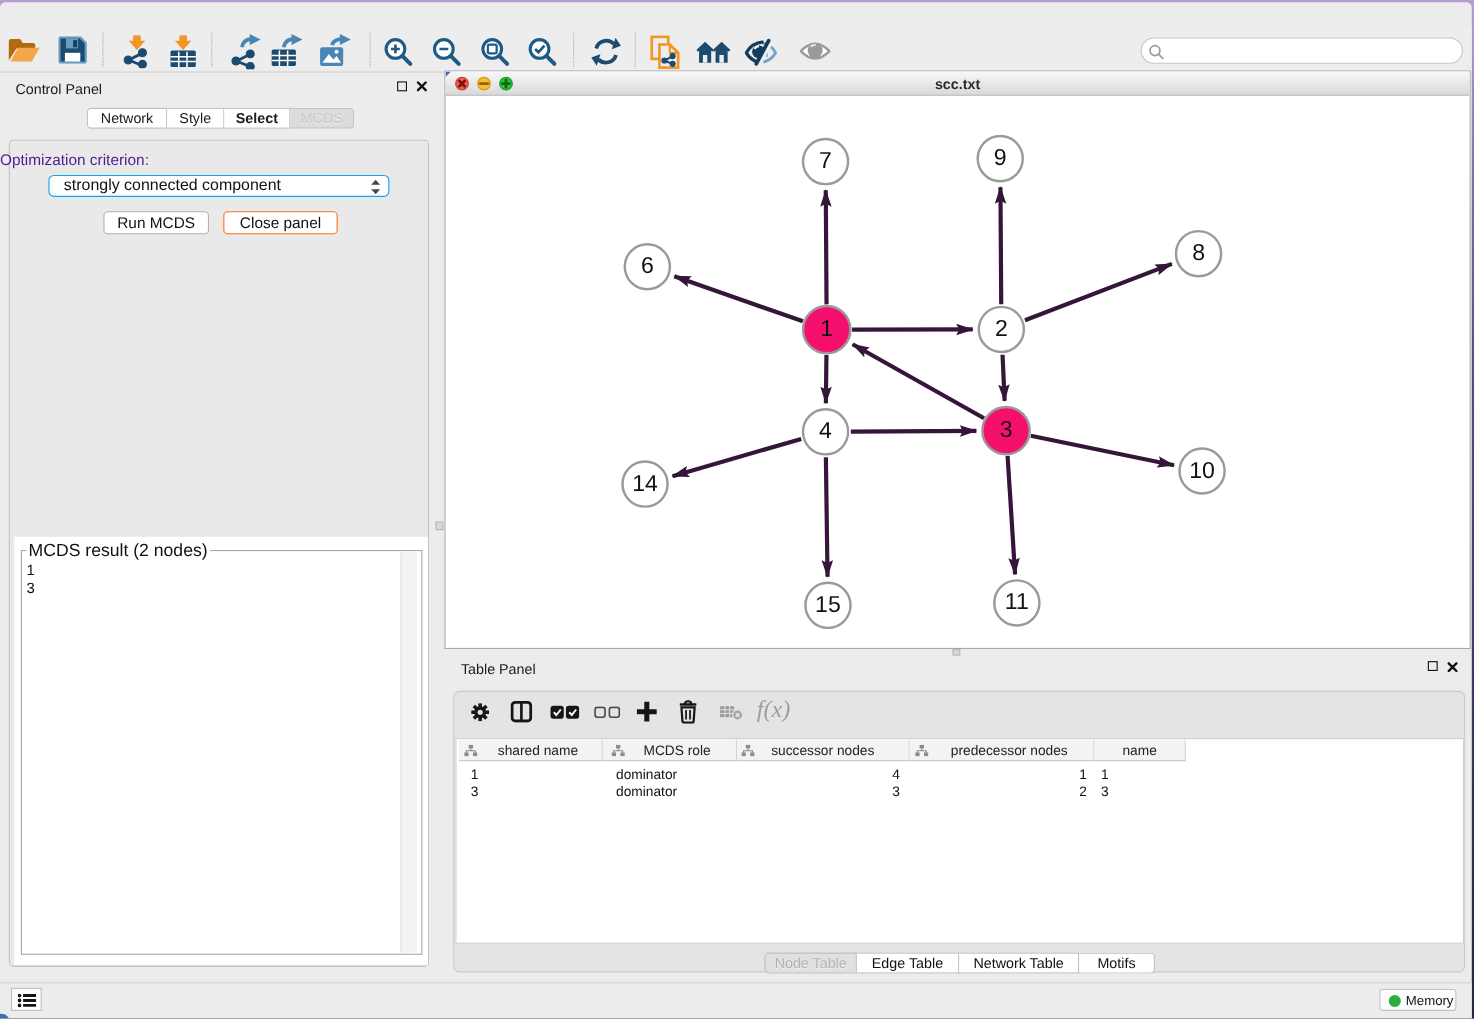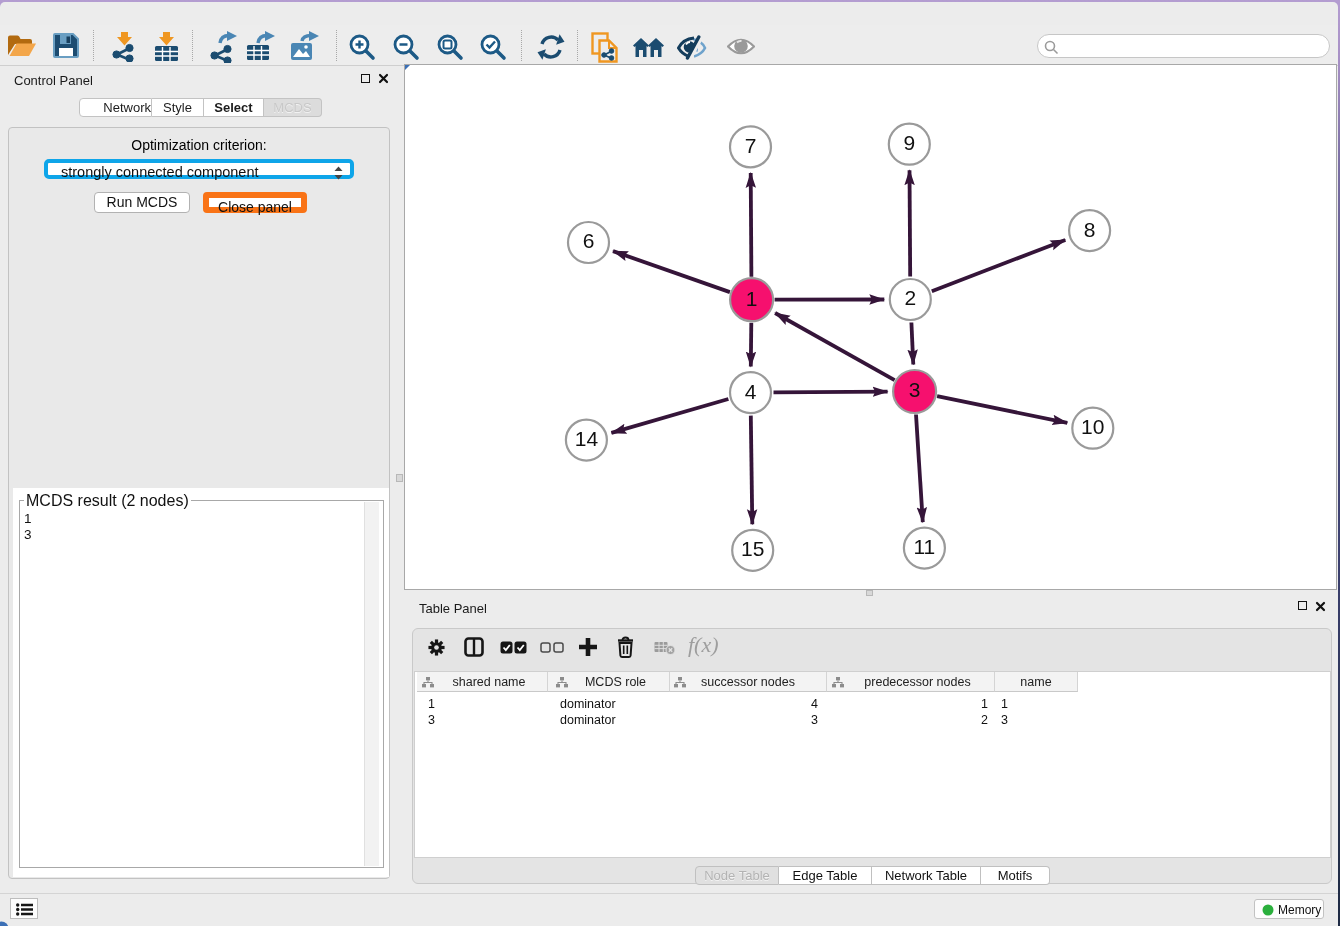--- a/index.html
+++ b/index.html
@@ -172,44 +172,55 @@
     </div>
   </div>
   <div id="cp-title">Control Panel</div>
 
   <div class="abs" style="left:361px;top:72px;width:9px;height:9px;border:1.5px solid #111;"></div>
   <svg class="abs" style="left:378px;top:71px;" width="11" height="11" viewBox="0 0 11 11">
       <path d="M2 2 L9 9 M9 2 L2 9" stroke="#111" stroke-width="2.2" stroke-linecap="round"></path>
     </svg>
   <div id="cp-content"></div>
 
-  <div class="tab" style="left:79px;width:73px;border-radius:4px 0 0 4px;text-align:right;">Network</div>
+  <div class="tab" style="left:79px;width:73px;border-radius:4px 0 0 4px;">Network</div>
   <div class="tab" style="left:152px;width:52px;border-left:none;">Style</div>
   <div class="tab" style="left:204px;width:60px;border-left:none;font-weight:bold;">Select</div>
   <div class="tab" style="left:264px;width:58px;border-left:none;border-radius:0 4px 4px 0;background:#dcdcdc;color:#c8c8c8;text-shadow:0 1px 0 #f2f2f2;">MCDS</div>
 
-  <div class="abs" style="left:0;top:135px;width:398px;text-align:center;font-size:14px;color:#000000;">Optimization criterion:</div>
-  <div class="abs" style="left:44px;top:157px;width:310px;height:20px;background:#fff;border:4px solid #0ea5e9;border-radius:5px;">
+  <div class="abs" style="left:0;top:135px;width:398px;text-align:left;font-size:14px;color:#4c1d95;">Optimization criterion:</div>
+  <div class="abs" style="left:44px;top:157px;width:310px;height:20px;background:#fff;border:1px solid #0ea5e9;border-radius:5px;">
     <div class="abs" style="left:13px;top:1px;font-size:14.5px;color:#111;">strongly connected component</div>
     <svg class="abs" style="right:6px;top:3px;" width="11" height="14" viewBox="0 0 11 14">
         <path d="M5.5 0.5 L9.5 5 L1.5 5 Z" fill="#444"></path>
         <path d="M5.5 13.5 L9.5 9 L1.5 9 Z" fill="#444"></path>
       </svg>
   </div>
   <div class="abs" style="left:94px;top:190px;width:96px;height:21px;background:#fff;border:1px solid #b2b2b2;border-radius:4px;text-align:center;line-height:19px;font-size:14px;color:#111;">Run MCDS</div>
-  <div class="abs" style="left:203px;top:190px;width:104px;height:21px;background:#fff;border:6px solid #f97316;border-radius:4px;text-align:center;line-height:19px;font-size:14px;color:#111;">Close panel</div>
+  <div class="abs" style="left:203px;top:190px;width:104px;height:21px;background:#fff;border:1px solid #f97316;border-radius:4px;text-align:center;line-height:19px;font-size:14px;color:#111;">Close panel</div>
 
   <div class="abs" style="left:13px;top:486px;width:376px;height:389px;background:#fff;"></div>
   <div class="abs" style="left:19px;top:498px;width:365px;height:368px;border:1px solid #a8a8a8;background:#fff;"></div>
   <div class="abs" style="left:24px;top:492px;height:13px;background:#fff;padding:0 2px;font-size:16px;color:#111;line-height:13px;">MCDS result (2 nodes)</div>
   <div class="abs" style="left:24px;top:509px;font-size:13.5px;color:#111;line-height:16px;">1<br>3</div>
   <div class="abs" style="left:364px;top:500px;width:15px;height:364px;background:#f2f2f2;border-left:1px solid #e0e0e0;"></div>
 
   <div class="abs" style="left:396px;top:472px;width:7px;height:8px;background:#d8d8d8;border:1px solid #b8b8b8;"></div>
   <div id="frame">
+    <div id="frame-header">
+      <svg class="abs" style="left:8px;top:4px;" width="64" height="14" viewBox="0 0 64 14">
+        <circle cx="7" cy="7" r="5.7" fill="#ee6055" stroke="#cd4238" stroke-width="1.2"></circle>
+        <path d="M4.6,4.6 L9.4,9.4 M9.4,4.6 L4.6,9.4" stroke="#7c120c" stroke-width="2.4" stroke-linecap="round"></path>
+        <circle cx="27" cy="7" r="5.7" fill="#f7bb35" stroke="#d99b16" stroke-width="1.2"></circle>
+        <path d="M23.6,7 L30.4,7" stroke="#8c6700" stroke-width="2.6" stroke-linecap="round"></path>
+        <circle cx="47" cy="7" r="5.7" fill="#35c13e" stroke="#1da327" stroke-width="1.2"></circle>
+        <path d="M43.7,7 L50.3,7 M47,3.7 L47,10.3" stroke="#0d6d13" stroke-width="2.6" stroke-linecap="round"></path>
+      </svg>
+      <div id="frame-title">scc.txt</div>
+    </div>
     <svg class="abs" style="left:0px;top:0px;" width="5" height="5" viewBox="0 0 5 5">
         <path d="M0,0 L5,0 L0,5 Z" fill="#3b6fb5"></path>
       </svg>
     <svg class="abs" style="left:1px;top:22px;" width="931" height="503" viewBox="0 0 931 503">
       <defs>
         <marker id="arr" markerUnits="userSpaceOnUse" viewBox="0 0 16 12" refX="15" refY="6" markerWidth="16" markerHeight="12" orient="auto">
           <path d="M0,0.8 L16,6 L0,11.2 L2.6,6 Z" fill="#351539"></path>
         </marker>
       </defs>
       <g stroke="#351539" stroke-width="3.8" marker-end="url(#arr)">

